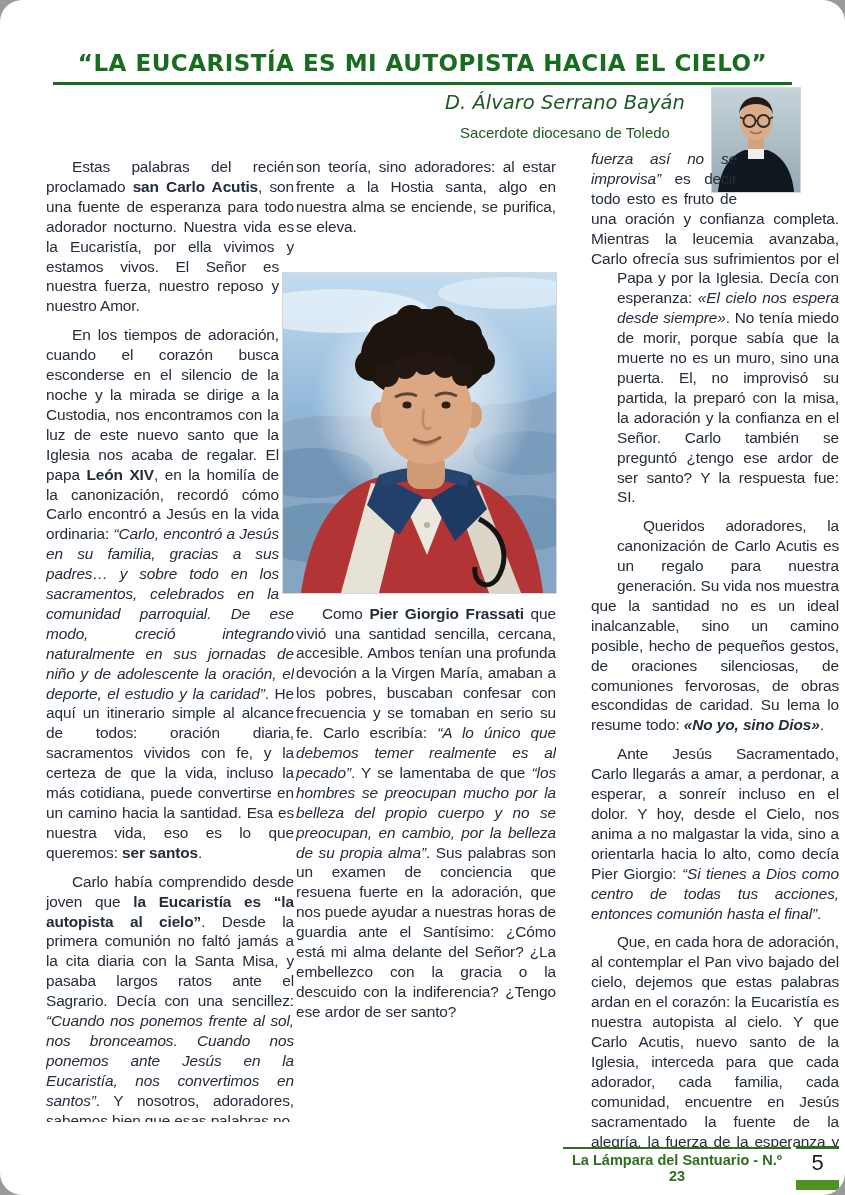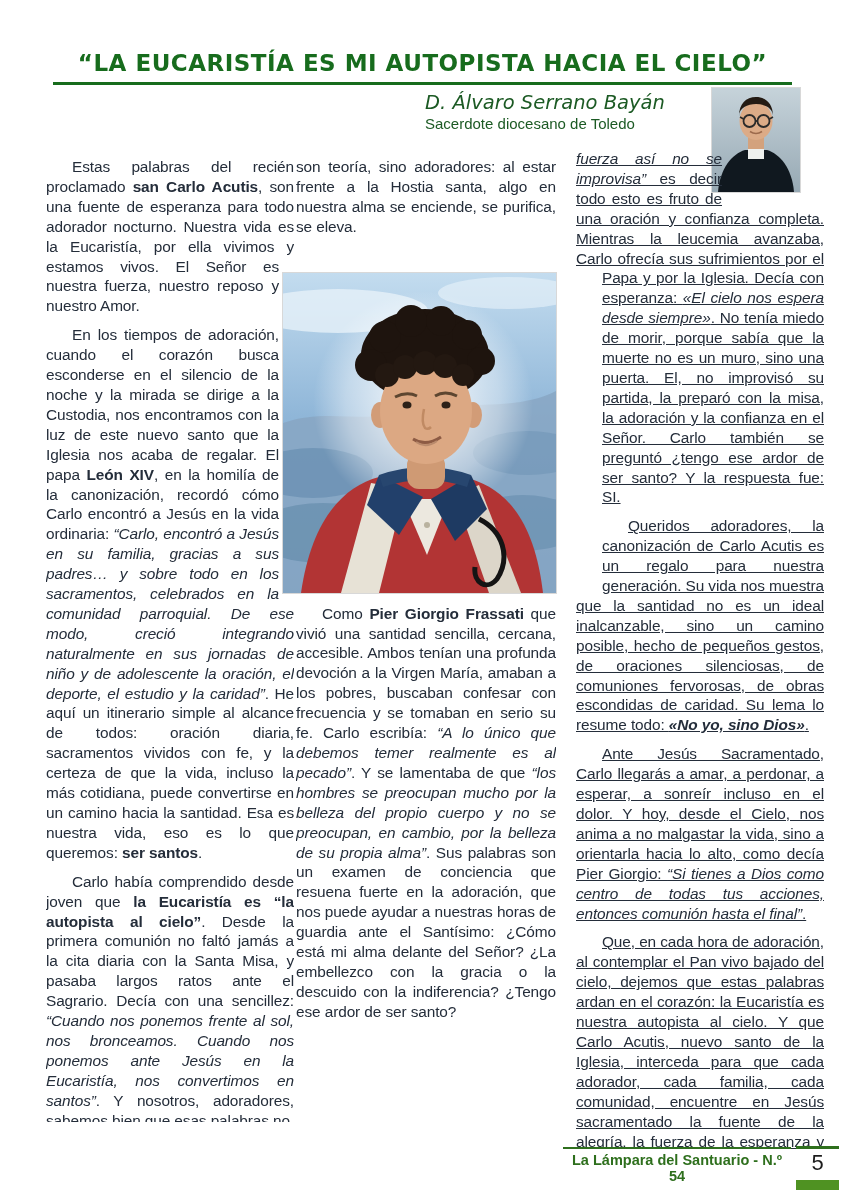--- a/index.html
+++ b/index.html
@@ -6,43 +6,43 @@
     --title-green:#176c1d;
     --author-green:#1c5a24;
     --footer-green:#2e6f1d;
     --bar-green:#4f9222;
     --body-text:#242d3a;
   }
   html,body{margin:0;padding:0;background:#9a9a9a;}
   .page{
     position:relative;width:845px;height:1195px;background:#ffffff;
     margin:0 auto;overflow:hidden;
-    font-family:"Liberation Sans", sans-serif;color:var(--body-text);
+    font-family:"Liberation Sans", sans-serif;color:var(--body-text);border-radius:22px;
   }
   .title{
     position:absolute;left:53px;top:50px;width:739px;margin:0;
     text-align:center;font-family:"DejaVu Sans", sans-serif;
     font-size:23px;font-weight:bold;letter-spacing:.5px;
     color:var(--title-green);padding-bottom:6px;
     border-bottom:3.5px solid var(--title-green);
   }
-  .author-block{position:absolute;left:425px;top:92px;width:280px;text-align:left;color:var(--author-green);}
+  .author-block{position:absolute;left:425px;top:92px;width:280px;text-align:center;color:var(--author-green);}
   .author-name{font-family:"DejaVu Sans", sans-serif;font-style:italic;font-size:19.5px;line-height:22px;}
-  .author-role{font-size:15px;line-height:18px;margin-top:1px;}
+  .author-role{font-size:15px;line-height:18px;margin-top:10px;}
   .photo{position:absolute;overflow:hidden;box-shadow:0 0 0 1px #d8d8d8;}
   .priest-photo{left:712px;top:88px;width:88px;height:104px;}
   .carlo-photo{left:283px;top:273px;width:273px;height:320px;}
   .col{
     position:absolute;text-align:justify;overflow:hidden;
     font-size:15.4px;line-height:19.9px;letter-spacing:-.1px;
     hyphens:auto;-webkit-hyphens:auto;
   }
   .col1{left:46px;top:157px;width:248px;height:965px;}
   .col2{left:296px;top:157px;width:260px;height:995px;}
-  .col3{left:576px;top:149px;width:248px;height:1000px;text-decoration:underline;}
+  .col3{left:591px;top:149px;width:248px;height:1000px;}
   .para{margin:0 0 9px 0;}
   .para.indent{text-indent:26px;}
   .b{font-weight:bold;}
   .i{font-style:italic;}
   .flow-spacer{height:358px;}
   .float-priest{float:right;width:102px;height:46px;}
   .float-carlo-left{float:left;width:26px;height:443px;shape-outside:inset(124px 0 0 0);}
   .float-carlo-right{float:right;width:15px;height:435px;shape-outside:inset(116px 0 0 0);}
   .footer-line{position:absolute;left:563px;top:1147px;width:228px;height:2px;background:var(--footer-green);}
   .footer-text{
@@ -165,18 +165,18 @@
       <ellipse cx="163" cy="132" rx="4.5" ry="3.5" fill="#2c2118"></ellipse>
       <path d="M141,136 Q138,150 142,155 Q145,157 148,154" stroke="#c08a63" stroke-width="2.5" fill="none"></path>
       <path d="M130,166 Q143,174 158,164" stroke="#8d5b44" stroke-width="3" fill="none"></path>
       <path d="M133,169 Q143,176 154,168" stroke="#b98a6c" stroke-width="2" fill="none"></path>
       <path d="M196,246 C220,258 228,284 214,306 C204,318 190,310 192,294" stroke="#141414" stroke-width="5" fill="none"></path>
       <circle cx="144" cy="252" r="3" fill="#b9b29f"></circle>
     </svg>
   </div>
 
   <div class="footer-line"></div>
-  <div class="footer-text">La Lámpara del Santuario  - N.º 54</div>
+  <div class="footer-text">La Lámpara del Santuario  - N.º 23</div>
   <div class="pagenum-line"></div>
   <div class="pagenum">5</div>
   <div class="pagenum-bar"></div>
 
 </div>
 
 </body></html>

